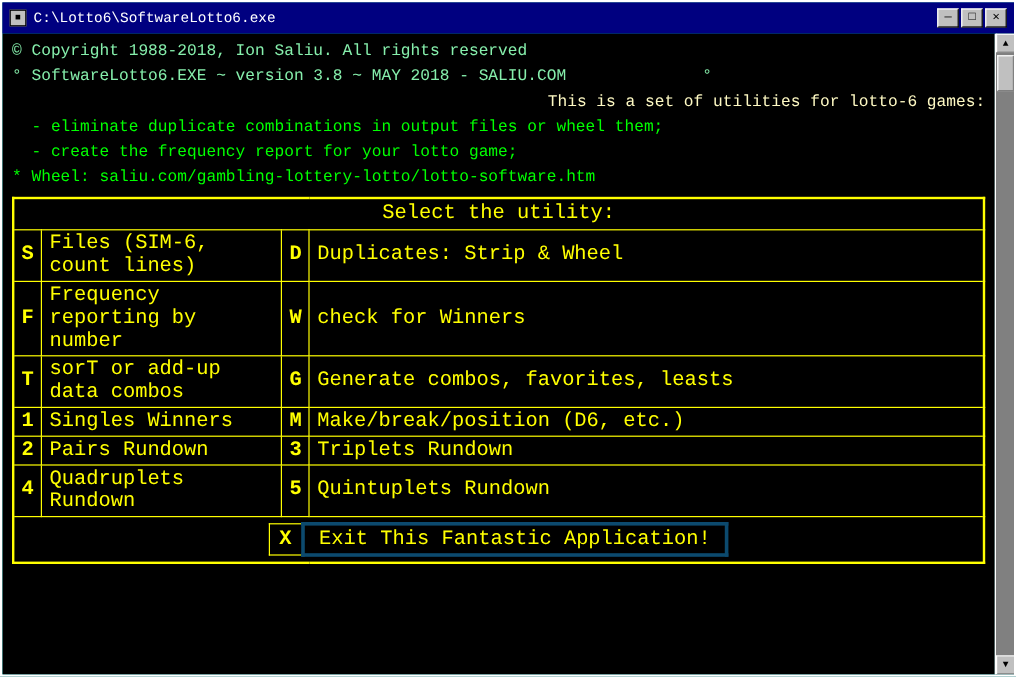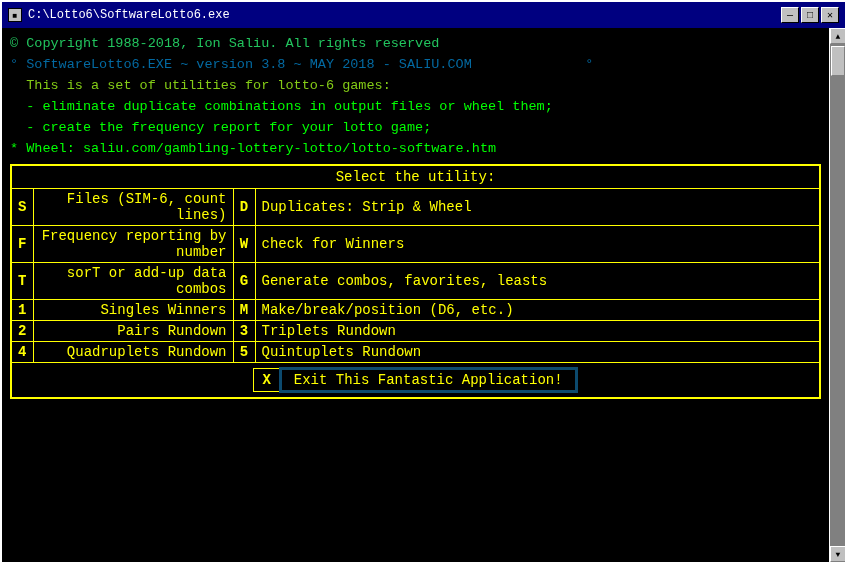--- a/index.html
+++ b/index.html
@@ -142,39 +142,38 @@
       border-collapse: collapse;
       border: 2px solid #ffff00;
       margin: 4px 0;
       width: 100%;
     }
 
     .menu-table td {
       border: 1px solid #ffff00;
       padding: 2px 6px;
       color: #ffff00;
-      font-size: 14px;
+      font-size: 17px;
       font-family: 'Courier New', Courier, monospace;
     }
 
     .menu-table .header-cell {
       text-align: center;
       color: #ffff00;
       padding: 3px;
     }
 
     .key-cell {
       width: 22px;
       text-align: center;
       font-weight: bold;
     }
 
     .label-cell {
       width: 200px;
-      text-align: right;
     }
 
     .exit-cell {
       text-align: center;
     }
   </style>
 </head>
 <body>
 
 <div class="window">
@@ -187,23 +186,23 @@
     <div class="title-bar-controls">
       <div class="title-btn">—</div>
       <div class="title-btn">□</div>
       <div class="title-btn">✕</div>
     </div>
   </div>
 
   <div class="content-area">
     <div class="terminal">
 
-      <div class="terminal-line" style="color:#22c55e;">© Copyright 1988-2018, Ion Saliu. All rights reserved</div>
-      <div class="terminal-line" style="color:#0369a1;font-family:Liberation Mono, monospace;">° SoftwareLotto6.EXE ~ version 3.8 ~ MAY 2018 - SALIU.COM              °</div>
-      <div class="terminal-line" style="color:#84cc16;">  This is a set of utilities for lotto-6 games:</div>
+      <div class="terminal-line" style="color:#86efac;">© Copyright 1988-2018, Ion Saliu. All rights reserved</div>
+      <div class="terminal-line" style="color:#86efac;font-family:Liberation Mono, monospace;">° SoftwareLotto6.EXE ~ version 3.8 ~ MAY 2018 - SALIU.COM              °</div>
+      <div class="terminal-line" style="color:#fef9c3;text-align:right;">  This is a set of utilities for lotto-6 games:</div>
       <div class="terminal-line" style="color:#00ff00;">  - eliminate duplicate combinations in output files or wheel them;</div>
       <div class="terminal-line" style="color:#00ff00;">  - create the frequency report for your lotto game;</div>
       <div class="terminal-line" style="color:#00ff00;">* Wheel: saliu.com/gambling-lottery-lotto/lotto-software.htm</div>
 
       <table class="menu-table">
         <tbody>
             <tr>
           <td colspan="4" class="header-cell">
             <span>Select the utility:</span>
           </td>

